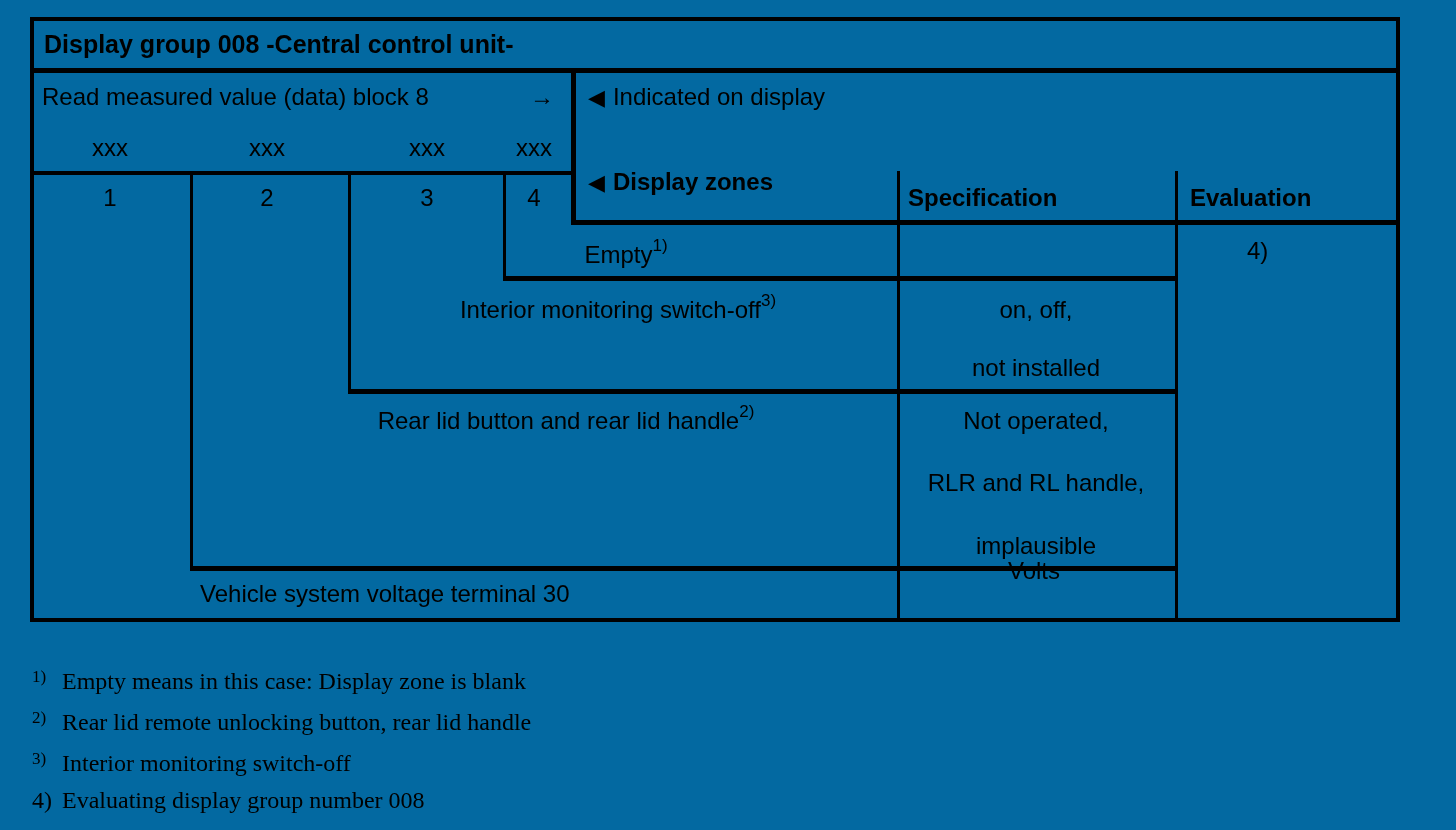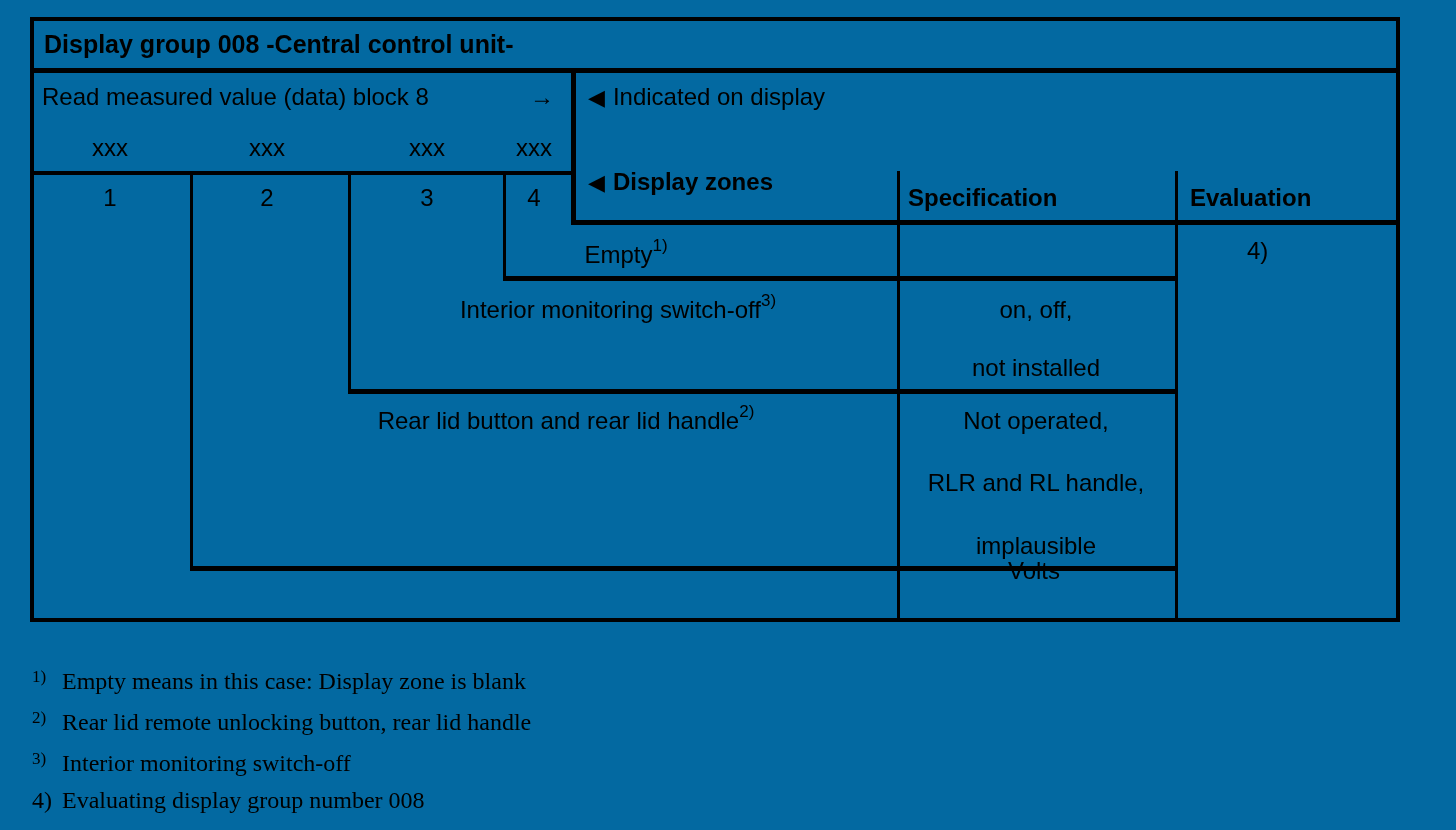--- a/index.html
+++ b/index.html
@@ -82,20 +82,21 @@
   <div class="txt ctr" style="left:1036px;top:296px;">on, off,</div>
   <div class="txt ctr" style="left:1036px;top:354px;text-align:center;">not installed</div>
 
   <div class="txt ctr" style="left:566px;top:407px;">
     <span>Rear lid button and rear lid handle</span><sup class="ref">2)</sup>
   </div>
   <div class="txt ctr" style="left:1036px;top:407px;">Not operated,</div>
   <div class="txt ctr" style="left:1036px;top:469px;">RLR and RL handle,</div>
   <div class="txt ctr" style="left:1036px;top:532px;">implausible</div>
 
+  <div class="txt" style="left:200px;top:580px;">Vehicle system voltage terminal 30</div>
   <div class="txt ctr" style="left:1034px;top:557px;">Volts</div>
 
   <div class="fnline" style="left:32px;top:663px;">
     <span class="fn-ref">1)</span><span>Empty means in this case: Display zone is blank</span>
   </div>
   <div class="fnline" style="left:32px;top:704px;">
     <span class="fn-ref">2)</span><span>Rear lid remote unlocking button, rear lid handle</span>
   </div>
   <div class="fnline" style="left:32px;top:745px;">
     <span class="fn-ref">3)</span><span>Interior monitoring switch-off</span>

